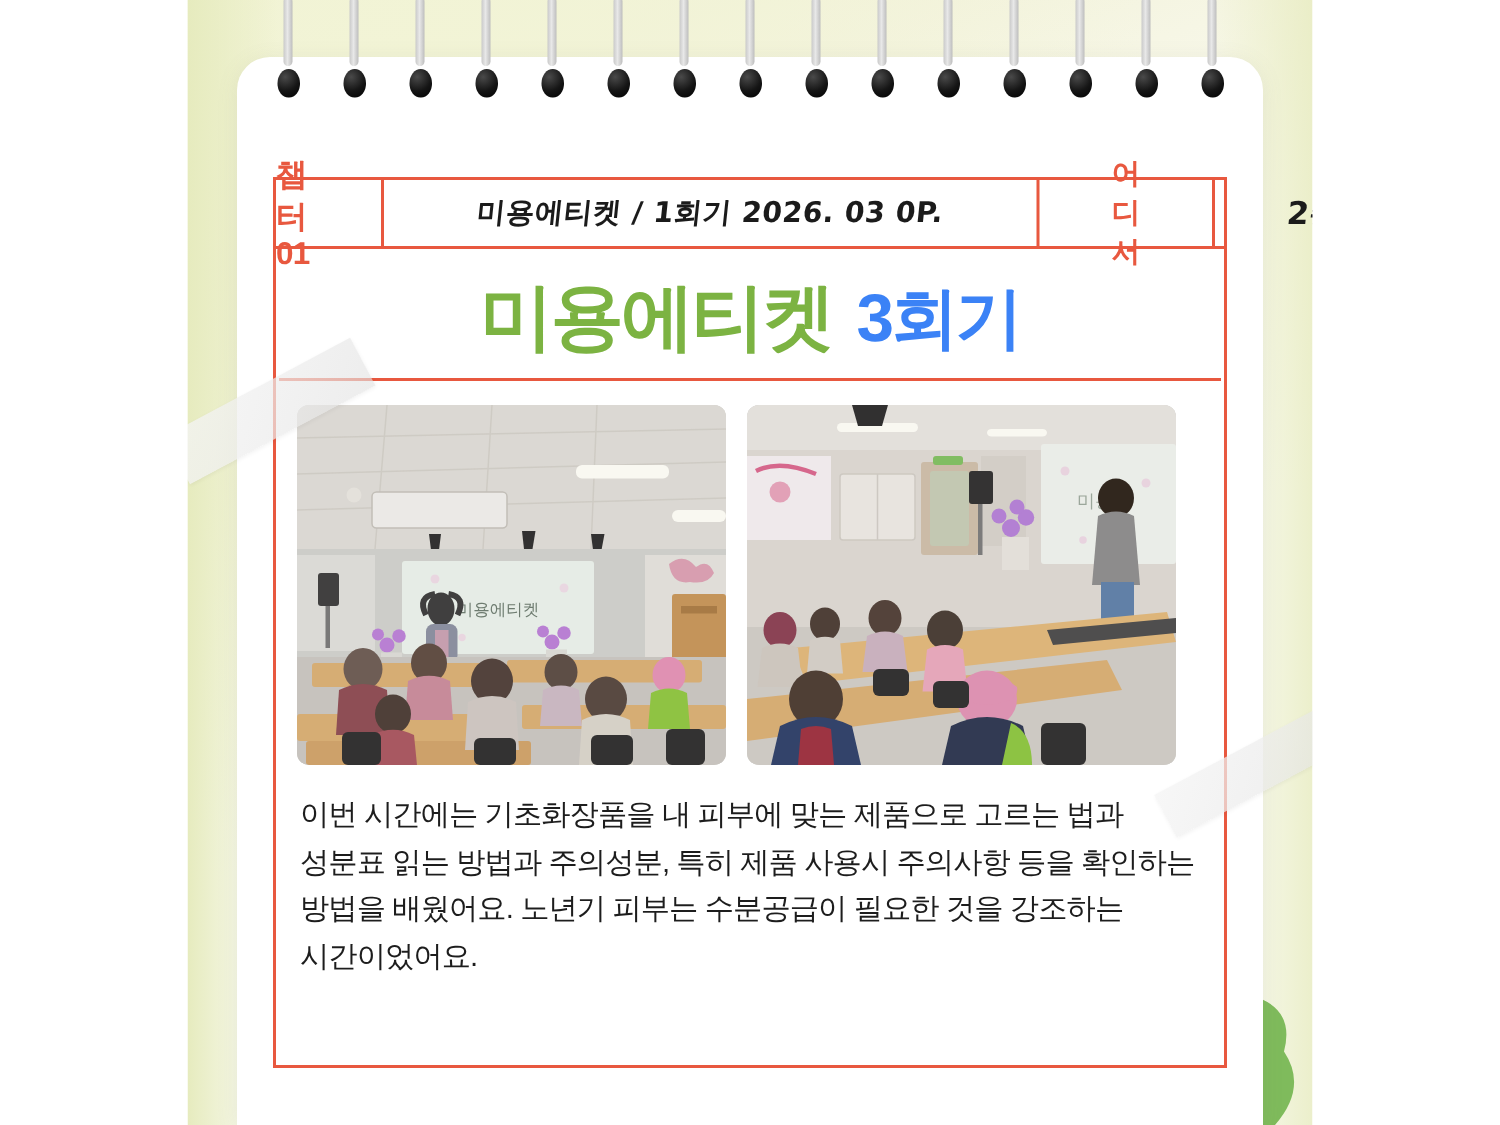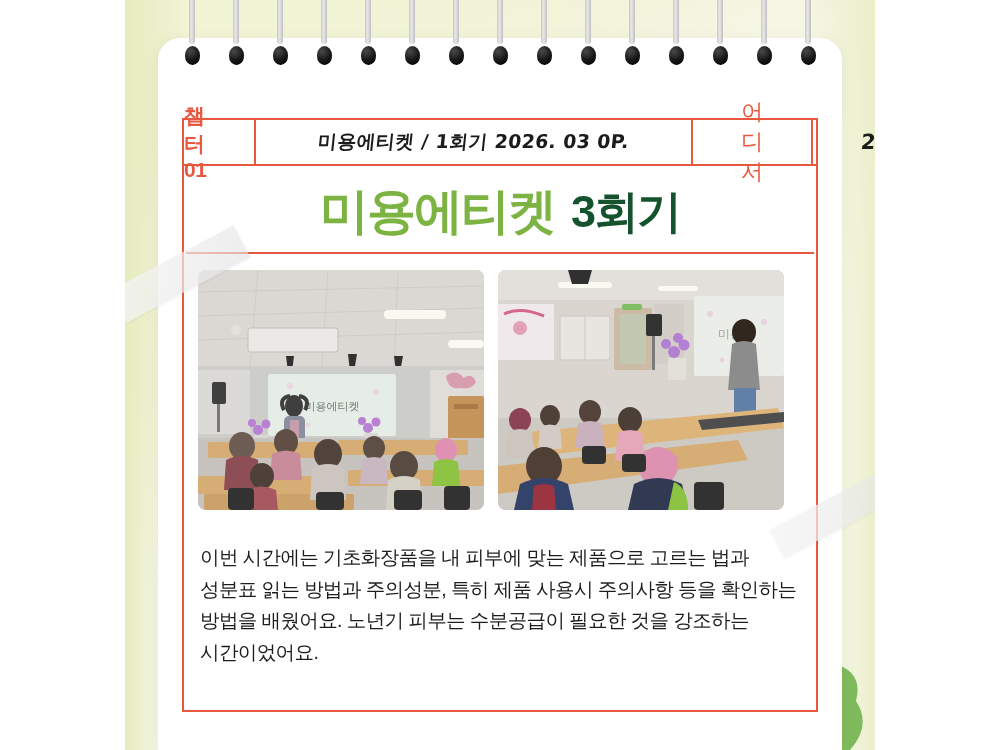--- a/index.html
+++ b/index.html
@@ -67,57 +67,57 @@
     border:2px solid #e8583f;
     z-index:14;
   }
 
   
   .hdr { display:flex; height:46px; border-bottom:2px solid #e8583f;gap:48px; }
   .hdr .cell { display:flex; align-items:center; justify-content:center; height:100%; }
   .hdr .divider { width:2px; background:#e8583f; flex:0 0 2px; }
   .cell-chapter { width:96px; color:#e8583f; font-size:21px; font-weight:700; letter-spacing:-.5px; }
   .cell-topic { flex:1; padding:0 14px; }
-  .cell-where-label { width:86px; color:#e8583f; font-size:22px; font-weight:400; letter-spacing:-.5px; }
+  .cell-where-label { width:86px; color:#e8583f; font-size:19px; font-weight:700; letter-spacing:-.5px; }
   .cell-place { width:150px; }
   .hand {
     font-family:"DejaVu Sans", sans-serif;
     font-size:19px; color:#1b1b1b; font-weight:600;
     letter-spacing:.3px; white-space:nowrap;
     transform:skewX(-6deg);
   }
   .hand.big { font-size:21px; }
 
   
   .title-row {
     height:86px; display:flex; align-items:center; justify-content:center; gap:16px;
     padding-top:6px;
   }
   .title-green { font-size:49px; font-weight:800; color:#7cb342; letter-spacing:-2px; }
-  .title-black { font-size:45px; font-weight:800; color:#14532d; letter-spacing:-2px; }
+  .title-black { font-size:45px; font-weight:800; color:#3b82f6; letter-spacing:-2px; }
 
   
   .rule { height:2px; background:#e8583f; margin:0 2px; }
 
   
   .photos { display:flex; gap:14px; padding:16px 14px 0 14px; }
   .photo { width:286px; height:240px; border-radius:8px; overflow:hidden; position:relative; background:#cfcfcf; }
   .photo svg { display:block; width:100%; height:100%; }
 
   
   .tape { position:absolute; z-index:30; pointer-events:none;
     background:linear-gradient(135deg, rgba(245,245,245,.80), rgba(226,226,226,.62));
     box-shadow:0 1px 3px rgba(0,0,0,.05);
   }
   .tape-tl { left:110px; top:256px; width:140px; height:36px; transform:rotate(-28deg); }
   .tape-br { left:770px; top:500px; width:120px; height:32px; transform:rotate(-28deg); }
 
   
   .body-text {
-    padding:32px 16px 0 16px;
+    padding:18px 16px 0 16px;
     font-size:19.5px; line-height:1.62; color:#1d1d1d;
     letter-spacing:-.6px; word-break:keep-all;
   }
 </style>
 </head>
 <body>
 
 <div id="canvas">
 
   <div class="bg-panel"></div>

